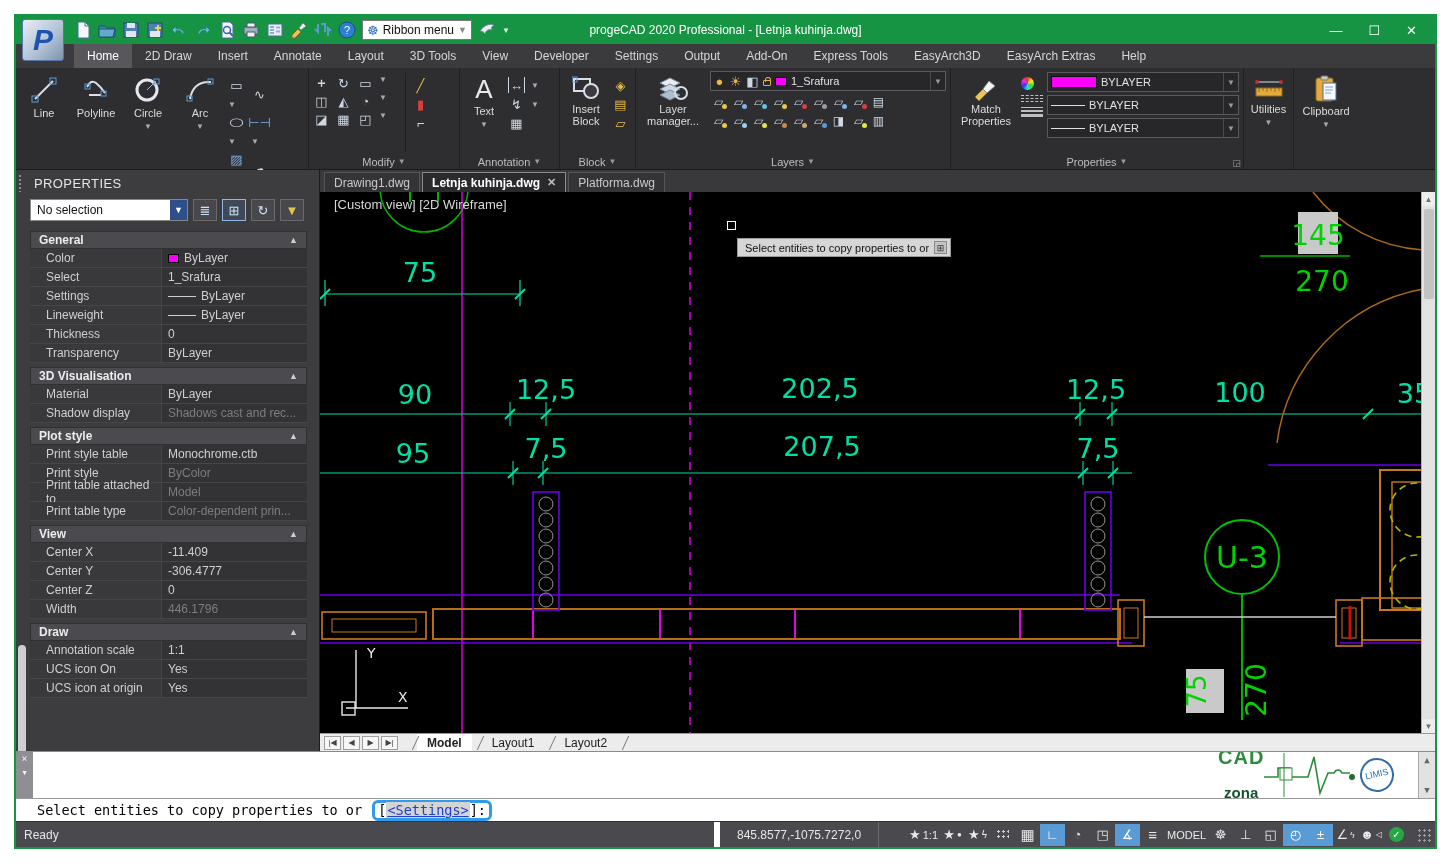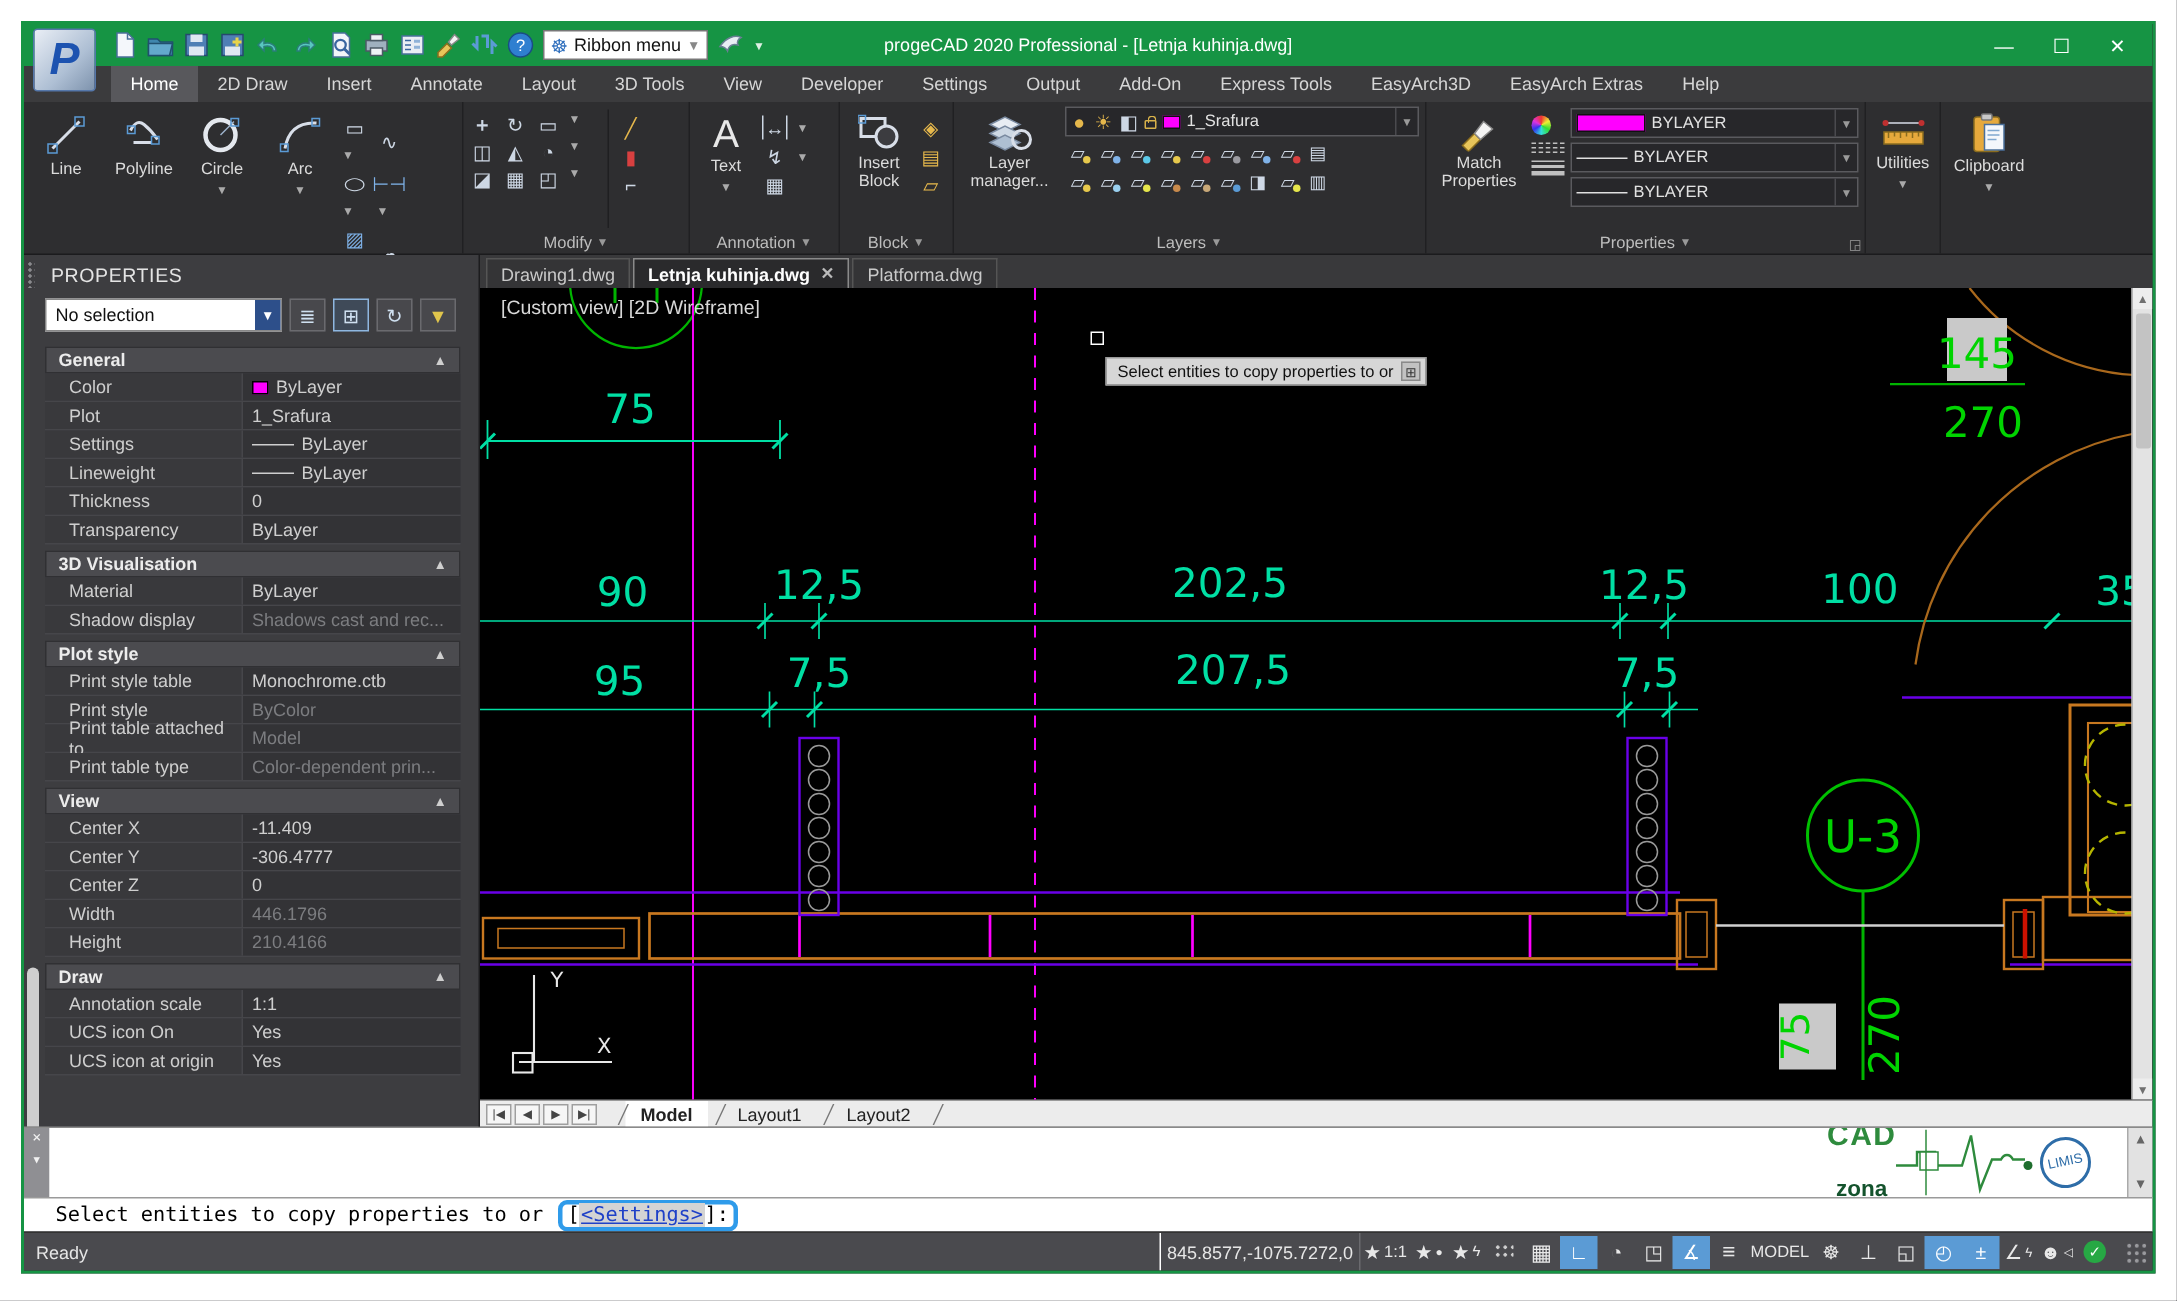--- a/index.html
+++ b/index.html
@@ -115,21 +115,21 @@
   .limis{width:34px;height:34px;border:2px solid #2e6da8;border-radius:50%;color:#2e6da8;font-size:9px;display:flex;align-items:center;justify-content:center;font-family:"Liberation Sans",sans-serif;transform:rotate(-12deg);background:#fff}
   .cmd-scroll{width:17px;background:#e2e2e2;border-left:1px solid #aaa;display:flex;flex-direction:column;align-items:center;justify-content:space-between;padding:3px 0;color:#666;font-size:9px}
   .cmd-active{height:23px;background:#fff;border-top:1px solid #9a9a9a;display:flex;align-items:center;padding-left:21px;font-size:13.5px;color:#000;white-space:pre}
   .settings-box{display:inline-flex;align-items:center;border:3px solid #2f9bea;border-radius:6px;padding:0 3px;margin-left:2px;height:21px}
   .settings-link{color:#1f41c8;text-decoration:underline;background:#d4d4d4;padding:0 1px}
 
   
   .status{height:26px;background:#4a4a4e;display:flex;align-items:center;color:#e6e6e6;font-size:12px;flex:0 0 auto;border-top:1px solid #333}
   .st-ready{padding-left:8px}
   .st-spacer{flex:1}
-  .coords{border-left:1px solid #ffffff;border-right:1px solid #6a6a6e;height:100%;display:flex;align-items:center;padding:0 4px;font-size:12px}
+  .coords{border-left:6px solid #ffffff;border-right:1px solid #6a6a6e;height:100%;display:flex;align-items:center;padding:0 17px;margin-right:28px;font-size:12px}
   .sicon{min-width:25px;height:22px;display:flex;align-items:center;justify-content:center;color:#e8e8e8;font-size:13px;gap:2px;padding:0 2px}
   .sicon.active{background:#5b9bd5;color:#fff}
   .sicon .dots{width:13px;height:11px;background-image:radial-gradient(#cfcfcf 1px,transparent 1.2px);background-size:5px 5px}
   .okdot{width:15px;height:15px;border-radius:50%;background:#27a844;color:#fff;font-size:10px;display:flex;align-items:center;justify-content:center}
   .grip{width:14px;height:14px;margin:0 4px 0 8px;background-image:radial-gradient(#9a9a9e 1.2px,transparent 1.4px);background-size:5px 5px}
 </style>
 </head>
 <body>
 
 <div class="screen">
@@ -541,21 +541,21 @@
               <span class="car">▲</span>
             </div>
         <div class="prow">
               <span class="plabel">Color</span>
               <span class="pvalue">
                 <span class="sw"></span>
                 <span>ByLayer</span>
               </span>
             </div>
         <div class="prow">
-              <span class="plabel">Plot</span>
+              <span class="plabel">Select</span>
               <span class="pvalue">
                 <span>1_Srafura</span>
               </span>
             </div>
         <div class="prow">
               <span class="plabel">Settings</span>
               <span class="pvalue">
                 <span class="pvline"></span>
                 <span>ByLayer</span>
               </span>
@@ -645,26 +645,20 @@
         <div class="prow">
               <span class="plabel">Center Z</span>
               <span class="pvalue">
                 <span>0</span>
               </span>
             </div>
         <div class="prow">
               <span class="plabel">Width</span>
               <span class="pvalue muted">
                 <span>446.1796</span>
-              </span>
-            </div>
-        <div class="prow">
-              <span class="plabel">Height</span>
-              <span class="pvalue muted">
-                <span>210.4166</span>
               </span>
             </div>
 
         <div class="sechdr">
               <span>Draw</span>
               <span class="car">▲</span>
             </div>
         <div class="prow">
               <span class="plabel">Annotation scale</span>
               <span class="pvalue">

